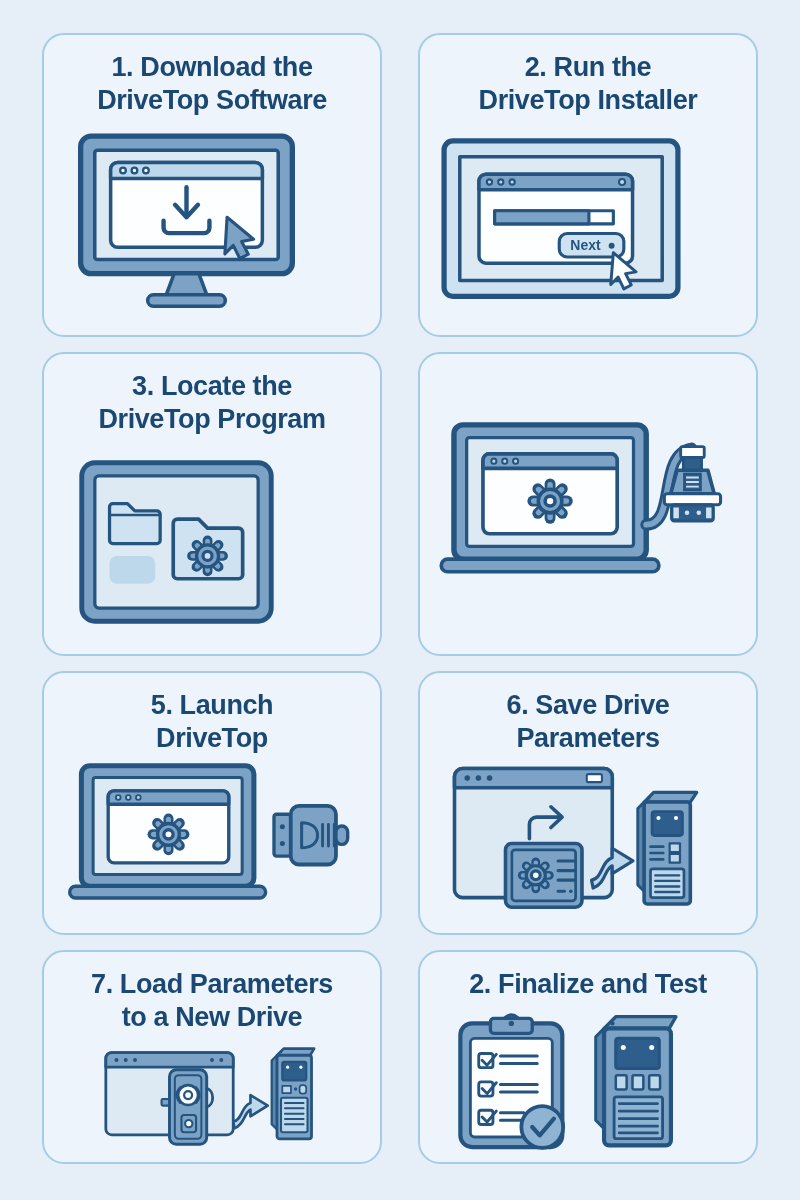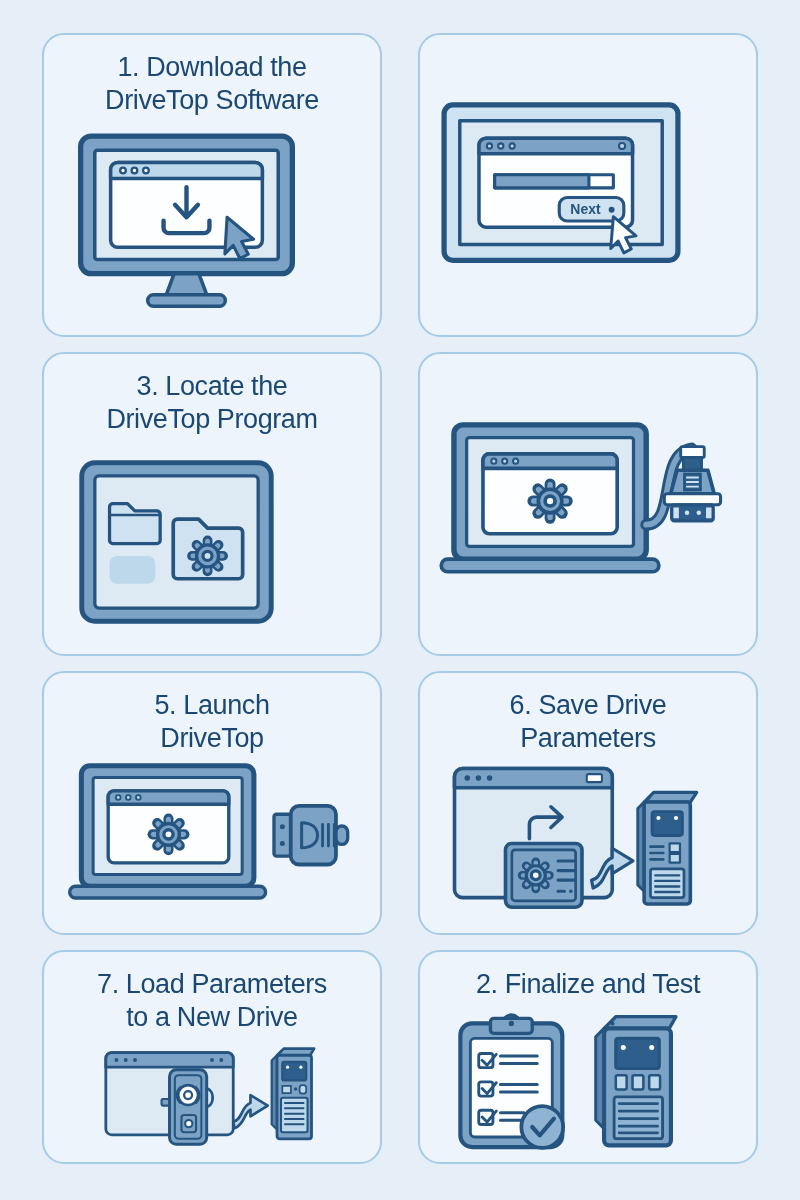--- a/index.html
+++ b/index.html
@@ -12,21 +12,21 @@
   body{width:800px;height:1200px;background:var(--page-bg);
        font-family:"Liberation Sans",sans-serif;overflow:hidden}
   .grid{box-sizing:border-box;width:800px;height:1200px;
         padding:33px 42px 34px 42px;display:grid;
         grid-template-columns:340px 340px;column-gap:36px;
         grid-template-rows:304px 304px 264px 214px;row-gap:15px}
   .card{box-sizing:border-box;background:var(--card-bg);
         border:2px solid var(--card-border);border-radius:22px;
         display:flex;flex-direction:column;align-items:center;
         padding:14px 10px 10px 10px;overflow:hidden}
-  .card-title{margin:2px 0 4px 0;font-weight:normal;font-size:27px;line-height:1.22;
+  .card-title{margin:2px 0 4px 0;font-weight:bold;font-size:27px;line-height:1.22;
         color:var(--title-color);text-align:center;white-space:pre-line;
         letter-spacing:-0.4px}
   .art{flex:1;min-height:0;width:100%;display:flex;align-items:center;justify-content:flex-start}
   .art svg{max-width:100%;max-height:100%}
   svg .s{stroke:var(--navy);stroke-linejoin:round;stroke-linecap:round}
   svg .fm{fill:var(--mid)} svg .fl{fill:var(--light)} svg .fs{fill:var(--screen)}
   svg .fw{fill:var(--paper)} svg .fp{fill:var(--pale)} svg .fn{fill:none}
   svg text{font-family:"Liberation Sans",sans-serif;font-weight:bold;fill:var(--navy)}
 </style>
 </head>
@@ -56,20 +56,22 @@
           <path d="M150 66 v30" class="fn s" stroke-width="5"></path>
           <path d="M137 86 l13 14 13 -14" class="fn s" stroke-width="5"></path>
           <path d="M124 104 v8 a6 6 0 0 0 6 6 h40 a6 6 0 0 0 6 -6 v-8" class="fn s" stroke-width="5"></path>
         </g>
         <path d="M196 100 l30 25 -13.5 2.5 7.5 14.5 -9.5 5 -7.5 -15 -9.5 9.5 z" class="fm s" stroke-width="3.5"></path>
       </svg>
     </div>
   </section>
 
   <section class="card">
+    <h2 class="card-title">2. Run the
+DriveTop Installer</h2>
     <div class="art">
       <svg viewBox="0 0 300 204" width="262" height="178">
         <g>
           <rect x="16" y="8" width="268" height="178" rx="10" class="fp s" stroke-width="6"></rect>
           <rect x="34" y="26" width="232" height="142" class="fs s" stroke-width="4"></rect>
         </g>
         <g>
           <rect x="56" y="46" width="176" height="102" rx="8" class="fw s" stroke-width="4"></rect>
           <path d="M56 64 v-10 a8 8 0 0 1 8 -8 h160 a8 8 0 0 1 8 8 v10 z" class="fm s" stroke-width="4"></path>
           <circle cx="68" cy="55" r="3" class="fl s" stroke-width="2.4"></circle>

